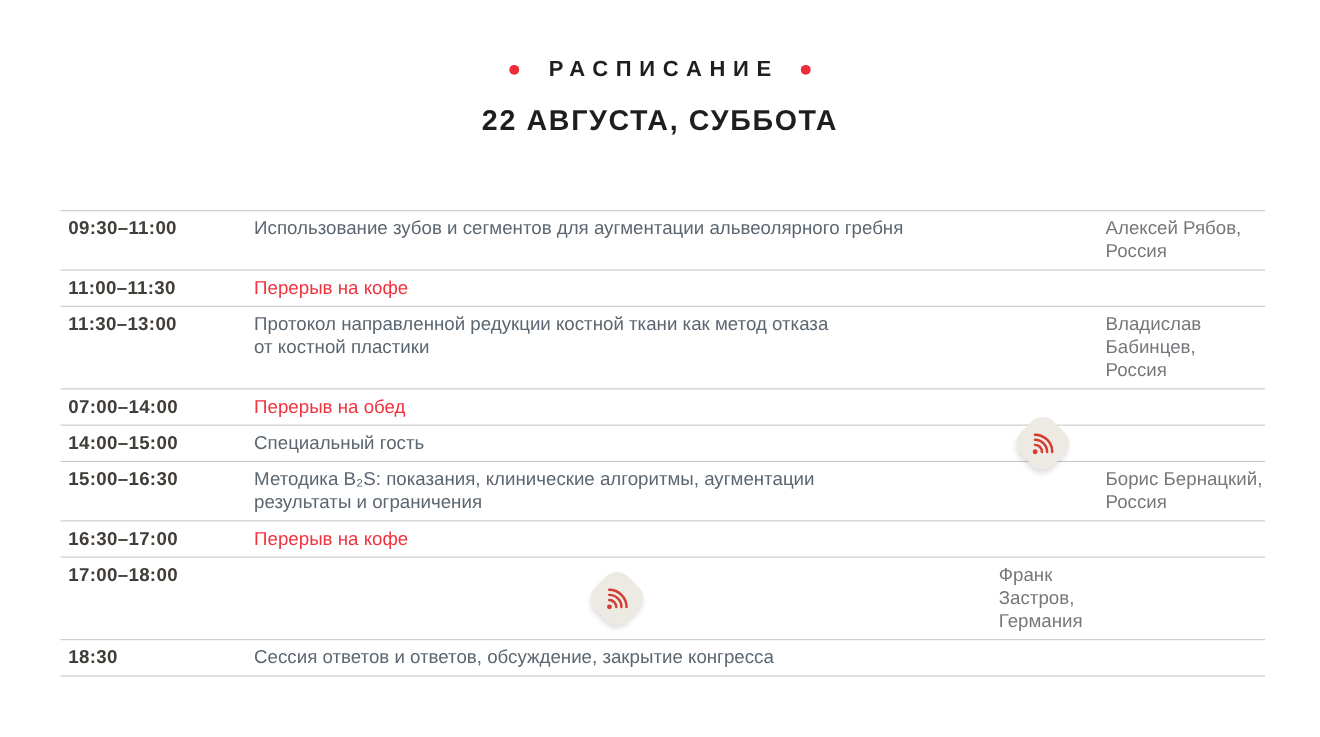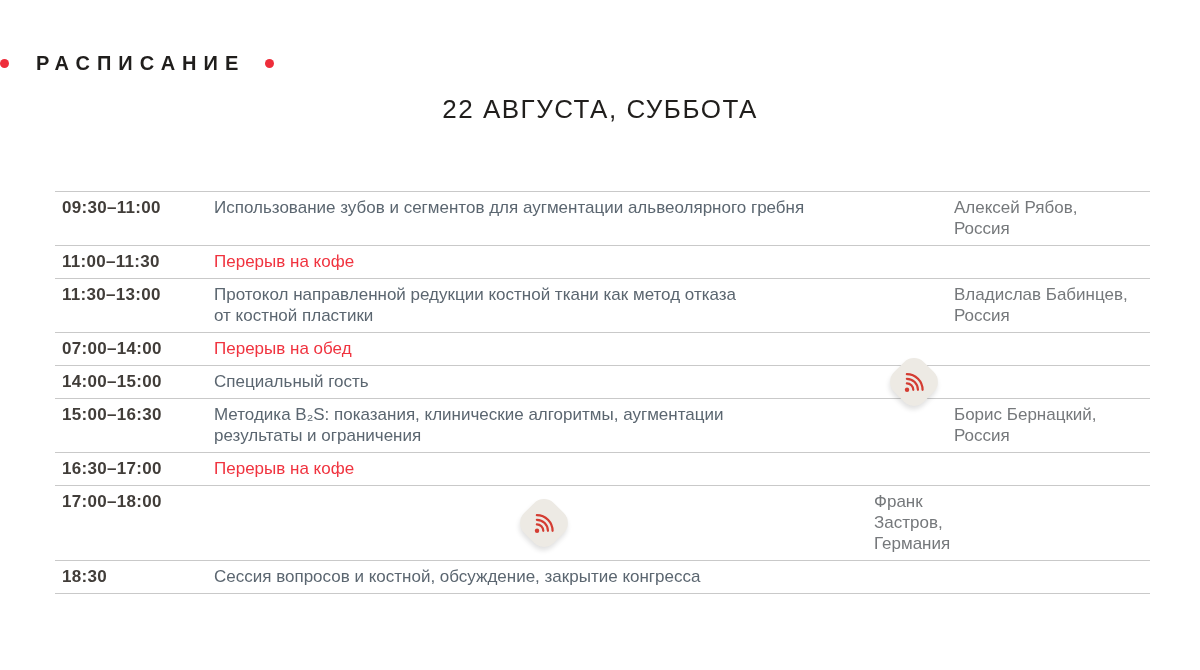--- a/index.html
+++ b/index.html
@@ -13,39 +13,40 @@
     --icon_red:#d43c32;
     --heading_text:#201e1c;
   }
   *{box-sizing:border-box;}
   html,body{margin:0;padding:0;}
   body{
     width:1200px;height:670px;overflow:hidden;background:#ffffff;
     font-family:"Liberation Sans","DejaVu Sans",sans-serif;
   }
   .header{padding-top:52px;text-align:center;}
-  .title-row{display:flex;align-items:center;gap:27px;}
+  .title-row{display:flex;align-items:center;justify-content:center;gap:27px;}
   .dot{width:9px;height:9px;border-radius:50%;background:var(--accent);flex:none;}
   .title{
     margin:0 -7px 0 0;font-size:20px;font-weight:bold;letter-spacing:7px;
     color:var(--heading_text);line-height:23px;
   }
   .date{
-    margin:19px 0 0;font-size:26px;font-weight:normal;letter-spacing:1.5px;
+    margin:19px 0 0;font-size:26px;font-weight:bold;letter-spacing:1.5px;
     color:var(--heading_text);line-height:30px;
   }
   .table{
     margin:67px 50px 0 55px;
     border-bottom:1px solid var(--line);
   }
   .row{
     display:grid;
     grid-template-columns:152px 660px 80px 1fr;
     padding:5px 0 6px 7px;
     border-top:1px solid var(--line);
+    gap:17px;
   }
   .cell{font-size:17px;line-height:21px;}
   .time{font-weight:bold;color:var(--time_text);letter-spacing:0.3px;}
   .session-title{color:var(--session_text);white-space:pre-line;}
   .row.break .session-title{color:var(--break_text);}
   .speaker{color:var(--speaker_text);white-space:pre-line;}
   .icon-cell{
     align-self:center;height:0;
     display:flex;align-items:center;justify-content:center;
   }
@@ -151,20 +152,20 @@
           <path d="M6 9.6 a12.4 12.4 0 0 1 12.4 12.4" stroke="var(--icon_red)" stroke-width="2.5" stroke-linecap="round"></path>
           <path d="M6 4.4 a17.6 17.6 0 0 1 17.6 17.6" stroke="var(--icon_red)" stroke-width="2.5" stroke-linecap="round"></path>
         </svg>
       </span>
     </div>
     <div class="cell speaker">Франк Застров,
 Германия</div>
   </div>
       <div class="row">
     <div class="cell time">18:30</div>
-    <div class="cell session-title">Сессия вопросов и костной, обсуждение, закрытие конгресса</div>
+    <div class="cell session-title">Сессия ответов и ответов, обсуждение, закрытие конгресса</div>
     <div class="cell icon-cell">
       
     </div>
     <div class="cell speaker"></div>
   </div>
     </div>
 </div>
 
 </body></html>

